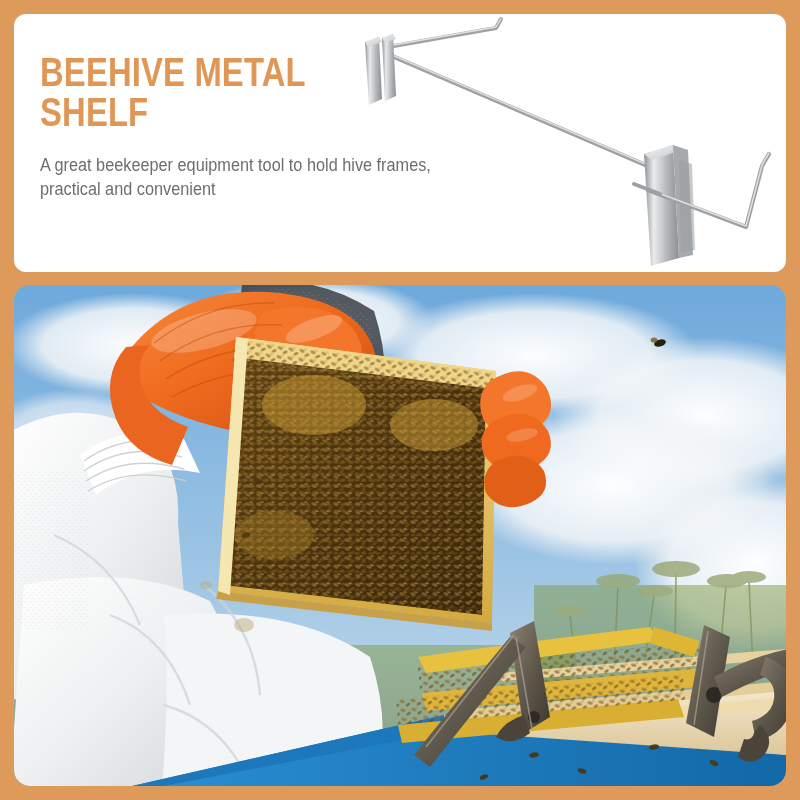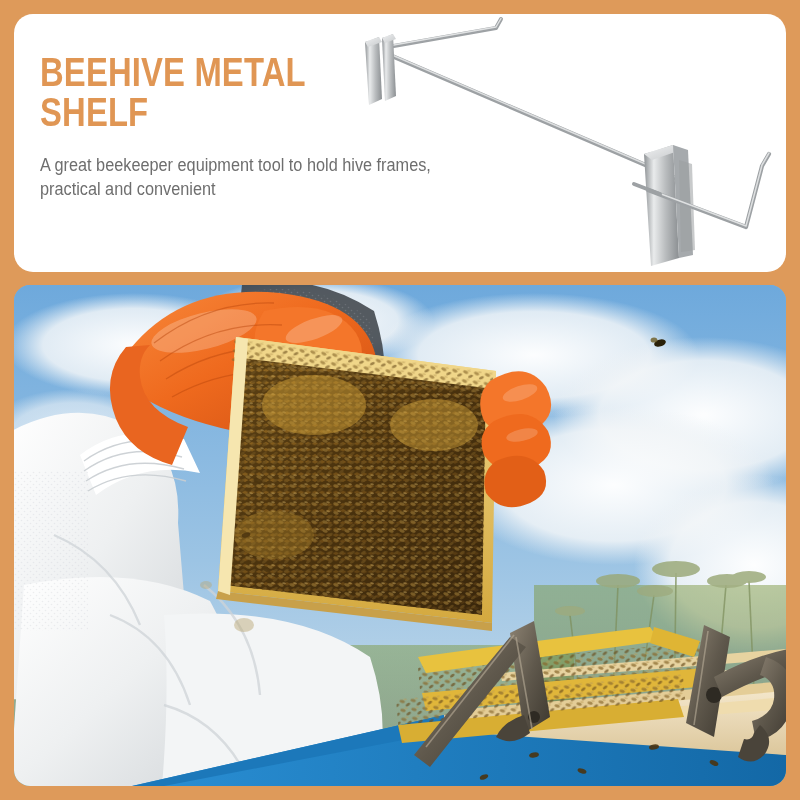--- a/index.html
+++ b/index.html
@@ -24,21 +24,21 @@
   }
 
   
   #header-card {
     position: absolute;
     left: 14px;
     top: 14px;
     width: 772px;
     height: 258px;
     background: #ffffff;
-    border-radius: 19px;
+    border-radius: 12px;
     overflow: hidden;
   }
   #header-text {
     position: absolute;
     left: 26px;
     top: 38px;
     width: 480px;
   }
   #headline {
     color: #e09654;

